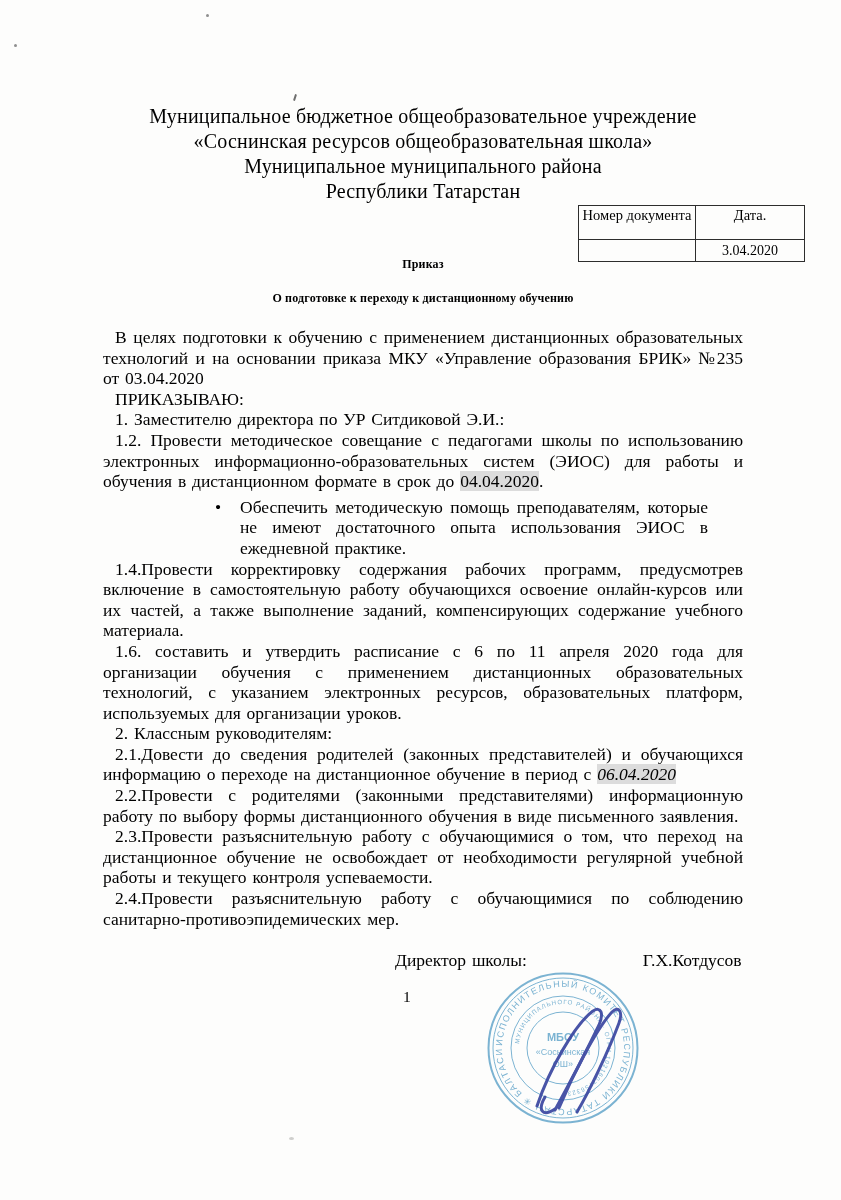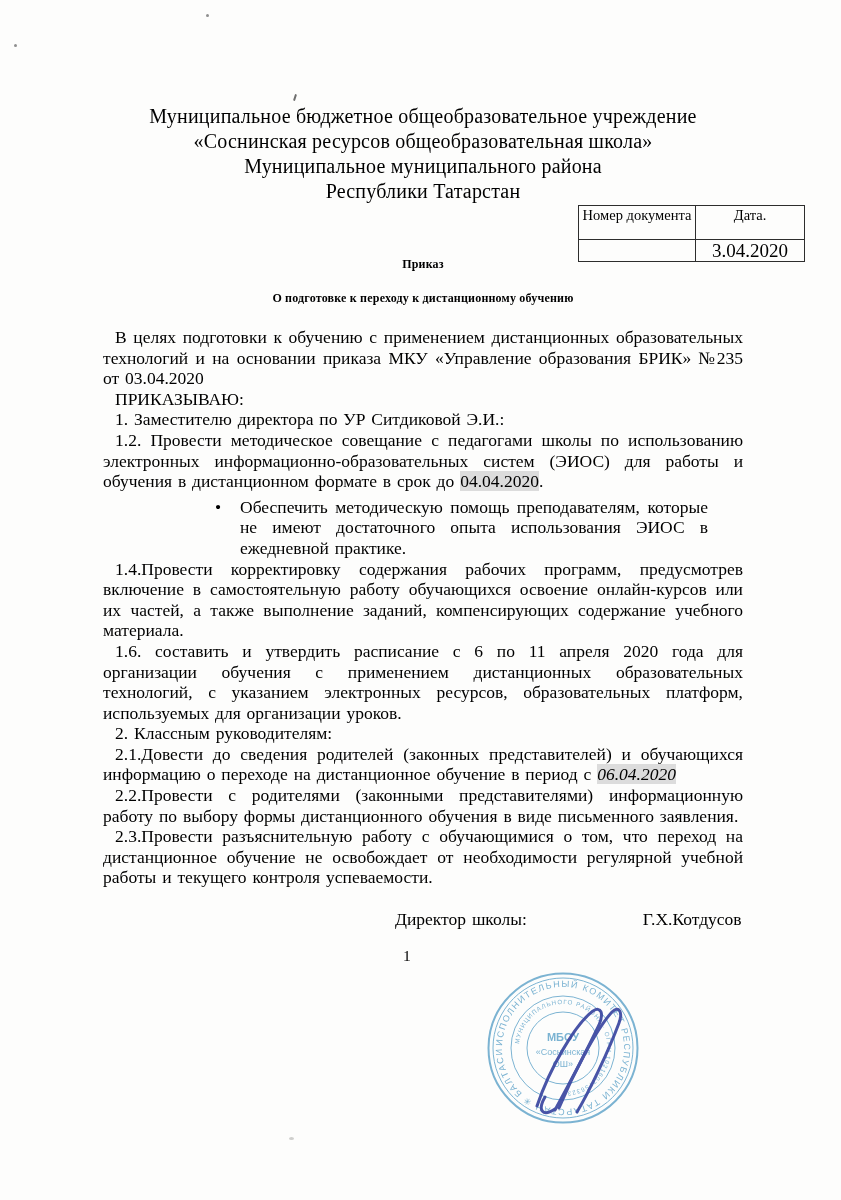--- a/index.html
+++ b/index.html
@@ -16,21 +16,21 @@
   .s4{left:289px;top:1137px;width:5px;height:3px;background:#cfcfcd;}
 
   .org{position:absolute;top:104px;left:103px;width:640px;text-align:center;
        font-size:20px;line-height:25px;letter-spacing:.2px;}
 
   .doc-table{position:absolute;top:205px;left:578px;border-collapse:collapse;}
   .doc-table td{border:1.6px solid #2d2d2d;vertical-align:top;text-align:center;padding:0 3px;margin-top:12px;}
   .doc-table .c1{width:110px;}
   .doc-table .c2{width:102px;}
   .doc-table .hdr td{font-size:14.5px;line-height:15.5px;height:31px;padding-top:2px;}
-  .doc-table .val td{height:20px;font-size:19px;line-height:21px;}
+  .doc-table .val td{height:20px;font-size:14px;line-height:21px;}
 
   .title,.subject{position:absolute;left:103px;width:640px;margin:0;text-align:center;
        font-size:12px;font-weight:bold;letter-spacing:.2px;}
   .title{top:257px;}
   .subject{top:291px;}
 
   .bodytext{position:absolute;top:327px;left:103px;width:640px;
        font-size:17.5px;line-height:20.6px;text-align:justify;word-spacing:1.5px;}
   .para{margin:0;text-indent:12px;}
   .hl{background:var(--highlight-gray,#dcdcdc);margin-top:11px;}
@@ -91,20 +91,21 @@
       <span class="bullet-glyph">•</span>
       <p class="bullet-text">Обеспечить методическую помощь преподавателям, которые не имеют достаточного опыта использования ЭИОС в ежедневной практике.</p>
     </div>
 
     <p class="para">1.4.Провести корректировку содержания рабочих программ, предусмотрев включение в самостоятельную работу обучающихся освоение онлайн-курсов или их частей, а также выполнение заданий, компенсирующих содержание учебного материала.</p>
     <p class="para">1.6. составить и утвердить расписание с 6 по 11 апреля 2020 года для организации обучения с применением дистанционных образовательных технологий, с указанием электронных ресурсов, образовательных платформ, используемых для организации уроков.</p>
     <p class="para">2. Классным руководителям:</p>
     <p class="para"><span>2.1.Довести до сведения родителей (законных представителей) и обучающихся информацию о переходе на дистанционное обучение в период с </span><span class="hl it">06.04.2020</span></p>
     <p class="para">2.2.Провести с родителями (законными представителями) информационную работу по выбору формы дистанционного обучения в виде письменного заявления.</p>
     <p class="para">2.3.Провести разъяснительную работу с обучающимися о том, что переход на дистанционное обучение не освобождает от необходимости регулярной учебной работы и текущего контроля успеваемости.</p>
+    <p class="para">2.4.Провести разъяснительную работу с обучающимися по соблюдению санитарно-противоэпидемических мер.</p>
 
     <div class="sig-row">
       <span class="sig-label">Директор школы:</span><span class="sig-name">Г.Х.Котдусов</span>
     </div>
 
     <div class="page-number">1</div>
   </div>
 
   <svg class="stamp" viewBox="0 0 154 154">
     <g fill="none" stroke="var(--stamp-blue,#5fa3c9)">

